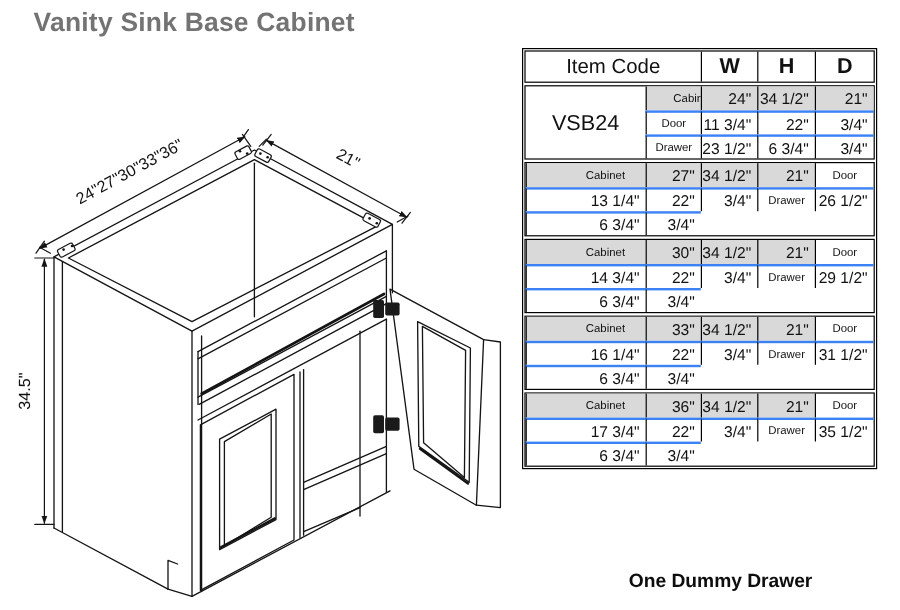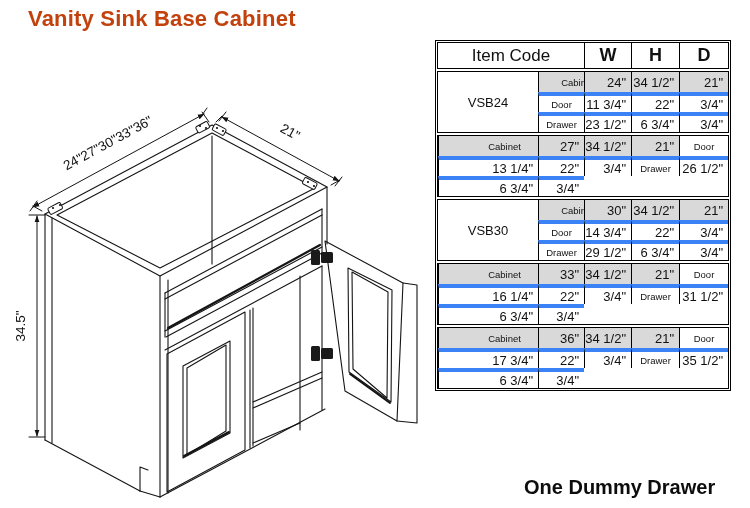--- a/index.html
+++ b/index.html
@@ -2,49 +2,49 @@
 <html><head>
 <meta charset="utf-8">
 <style>
   html,body{margin:0;padding:0;}
   body{
     width:750px;height:508px;position:relative;overflow:hidden;
     background:#ffffff;font-family:"Liberation Sans",sans-serif;color:#111;
   }
   .page-title{
     position:absolute;left:28px;top:6px;margin:0;
-    font-size:22px;font-weight:bold;letter-spacing:.2px;color:#c2410c;
+    font-size:22px;font-weight:bold;letter-spacing:.2px;color:#737373;
   }
   .drawing{position:absolute;left:0;top:0;}
   .footnote{
     position:absolute;left:524px;top:476px;
-    font-size:20px;font-weight:bold;color:#0d0d0d;
+    font-size:16px;font-weight:bold;color:#0d0d0d;
   }
   
   .spec-table{
     position:absolute;left:435px;top:40px;width:292px;
     background:#fff;border:1.5px solid #000;padding:1px;
     display:flex;flex-direction:column;gap:2px;
   }
   .thead{
     display:grid;grid-template-columns:146px 47px 48px 1fr;
     border:1px solid #000;height:25px;
   }
   .hc{display:flex;align-items:center;justify-content:center;}
   .hc.item{font-size:17px;}
   .hc.dim{font-size:18px;font-weight:600;border-left:1px solid #000;}
   .group{
     display:grid;grid-template-columns:100px 46px 47px 48px 1fr;
     grid-auto-rows:20px;border:1px solid #000;background:#fff;
   }
   .cell{display:flex;align-items:center;overflow:hidden;}
-  .code{grid-row:1/4;grid-column:1;justify-content:center;font-size:13px;}
+  .code{grid-row:1/4;grid-column:1;justify-content:center;font-size:18px;}
   .sub{justify-content:center;font-size:9.5px;border-left:1px solid #000;}
   .val{justify-content:flex-end;padding-right:5px;font-size:13px;border-left:1px solid #000;white-space:nowrap;}
-  .group > div:nth-child(n+6){border-top:4px solid #3b82f6;}
+  .group > div:nth-child(n+6){border-top:2px solid #3b82f6;}
   .shaded{background:#d9d9d9;padding-left:32px;}
 </style>
 </head>
 <body>
 
 <h1 class="page-title">Vanity Sink Base Cabinet</h1>
 
 <svg class="drawing" width="440" height="508" viewBox="0 0 440 508" aria-hidden="true">
   <defs>
     <marker id="arr" viewBox="0 0 10 10" refX="9" refY="5" markerWidth="7" markerHeight="7" orient="auto-start-reverse">
@@ -198,21 +198,20 @@
     <div class="cell val">13 1/4"</div>
     <div class="cell val">22"</div>
     <div class="cell val">3/4"</div>
     <div class="cell sub">Drawer</div>
     <div class="cell val">26 1/2"</div>
     <div class="cell val">6 3/4"</div>
     <div class="cell val">3/4"</div>
   </div>
 
   <div class="group">
-    <div class="cell code">VSB30</div>
     <div class="cell sub shaded">Cabinet</div>
     <div class="cell val shaded">30"</div>
     <div class="cell val shaded">34 1/2"</div>
     <div class="cell val shaded">21"</div>
     <div class="cell sub">Door</div>
     <div class="cell val">14 3/4"</div>
     <div class="cell val">22"</div>
     <div class="cell val">3/4"</div>
     <div class="cell sub">Drawer</div>
     <div class="cell val">29 1/2"</div>

